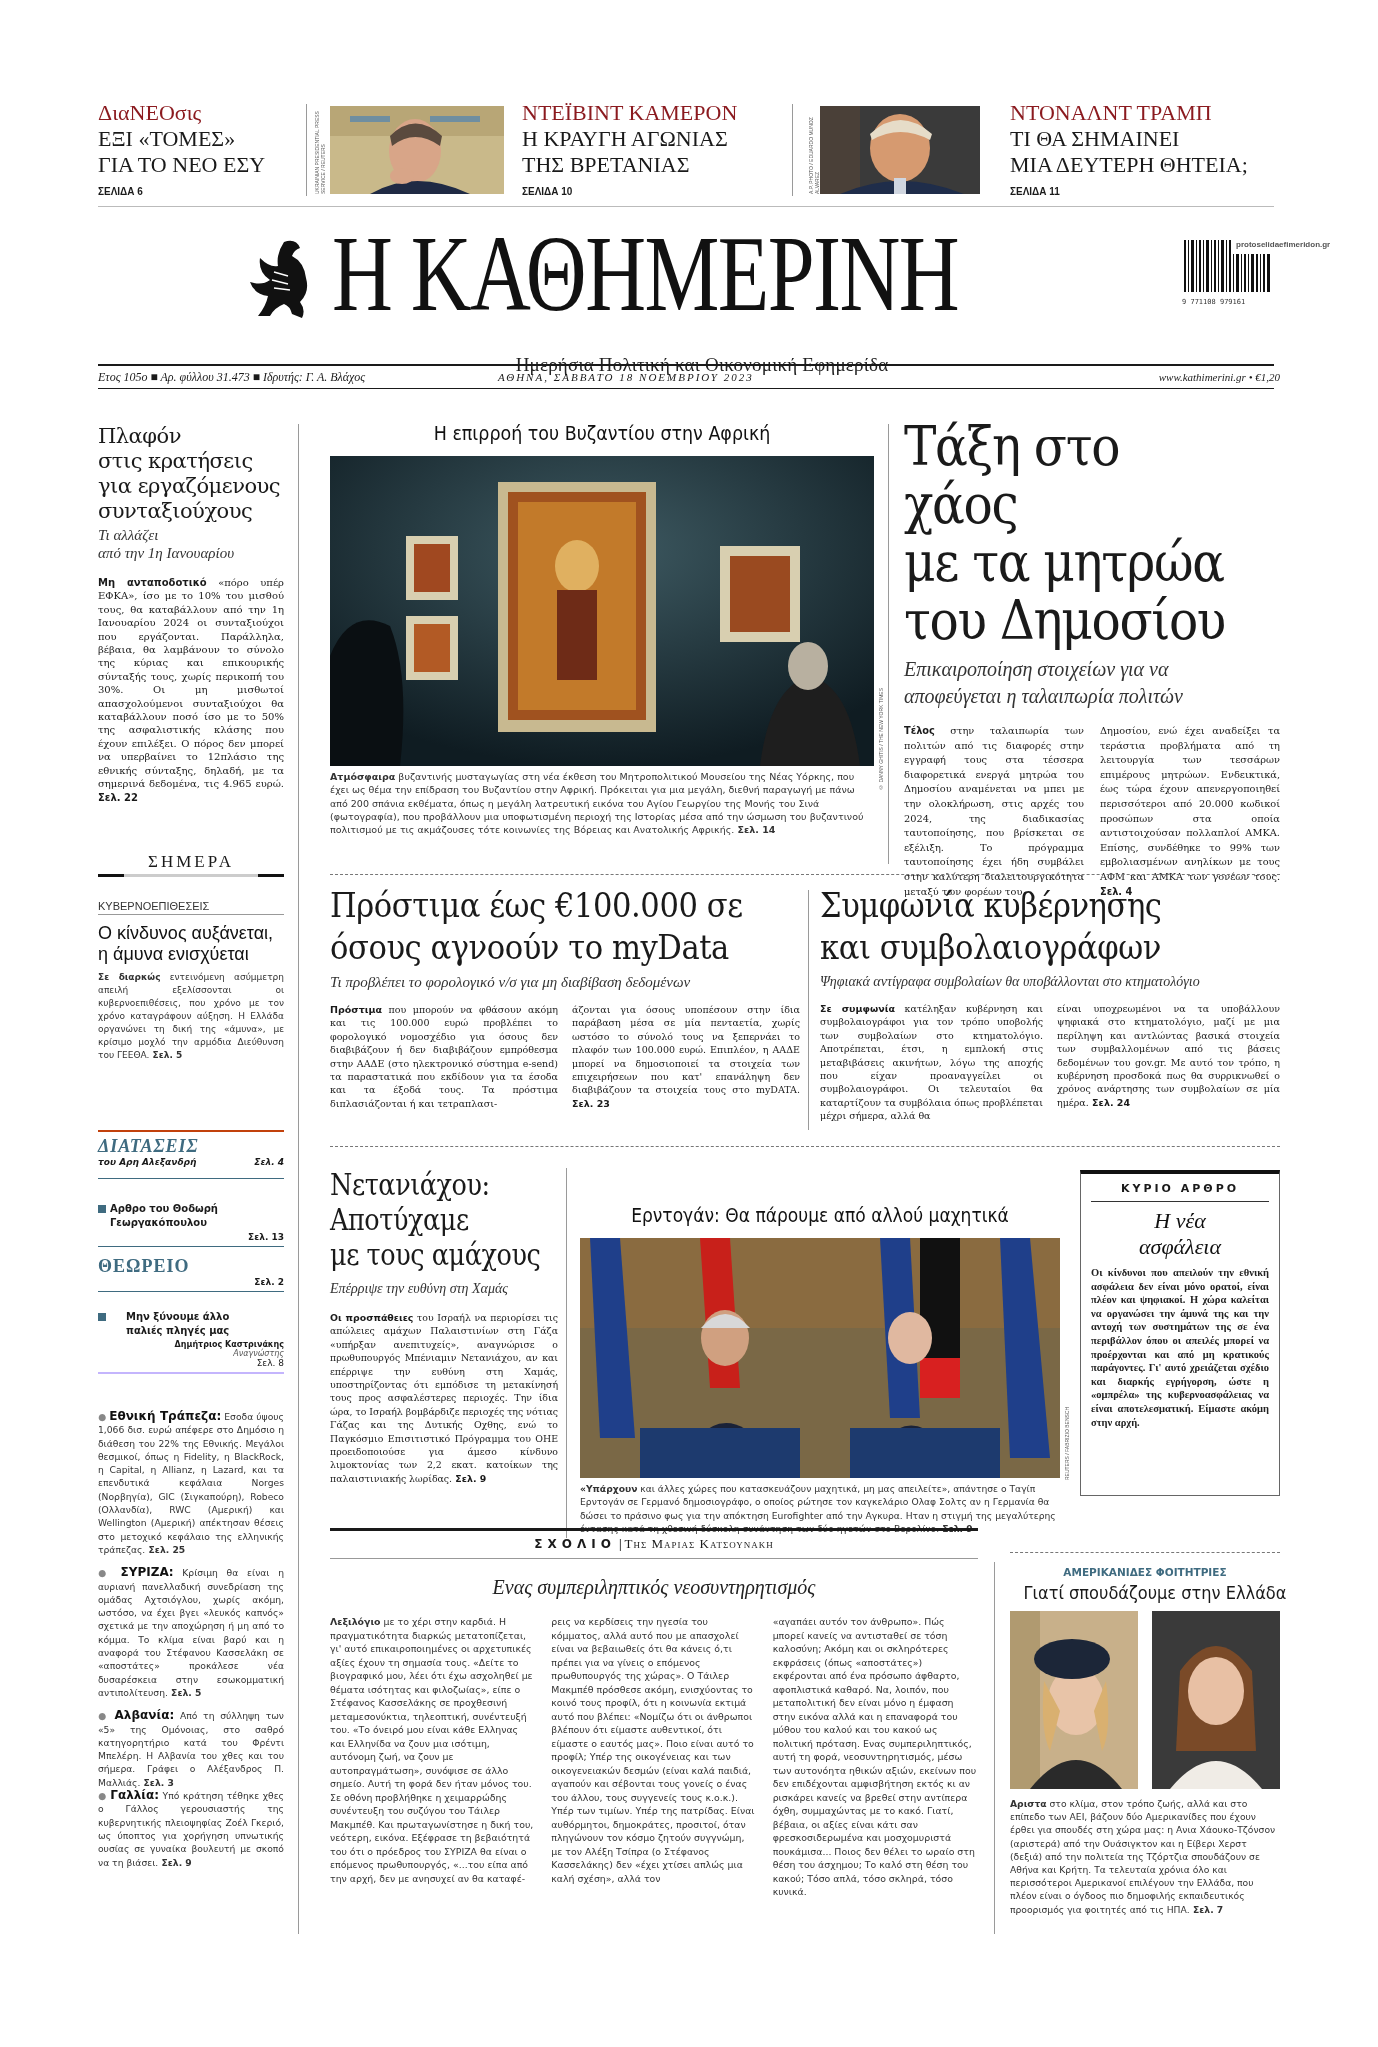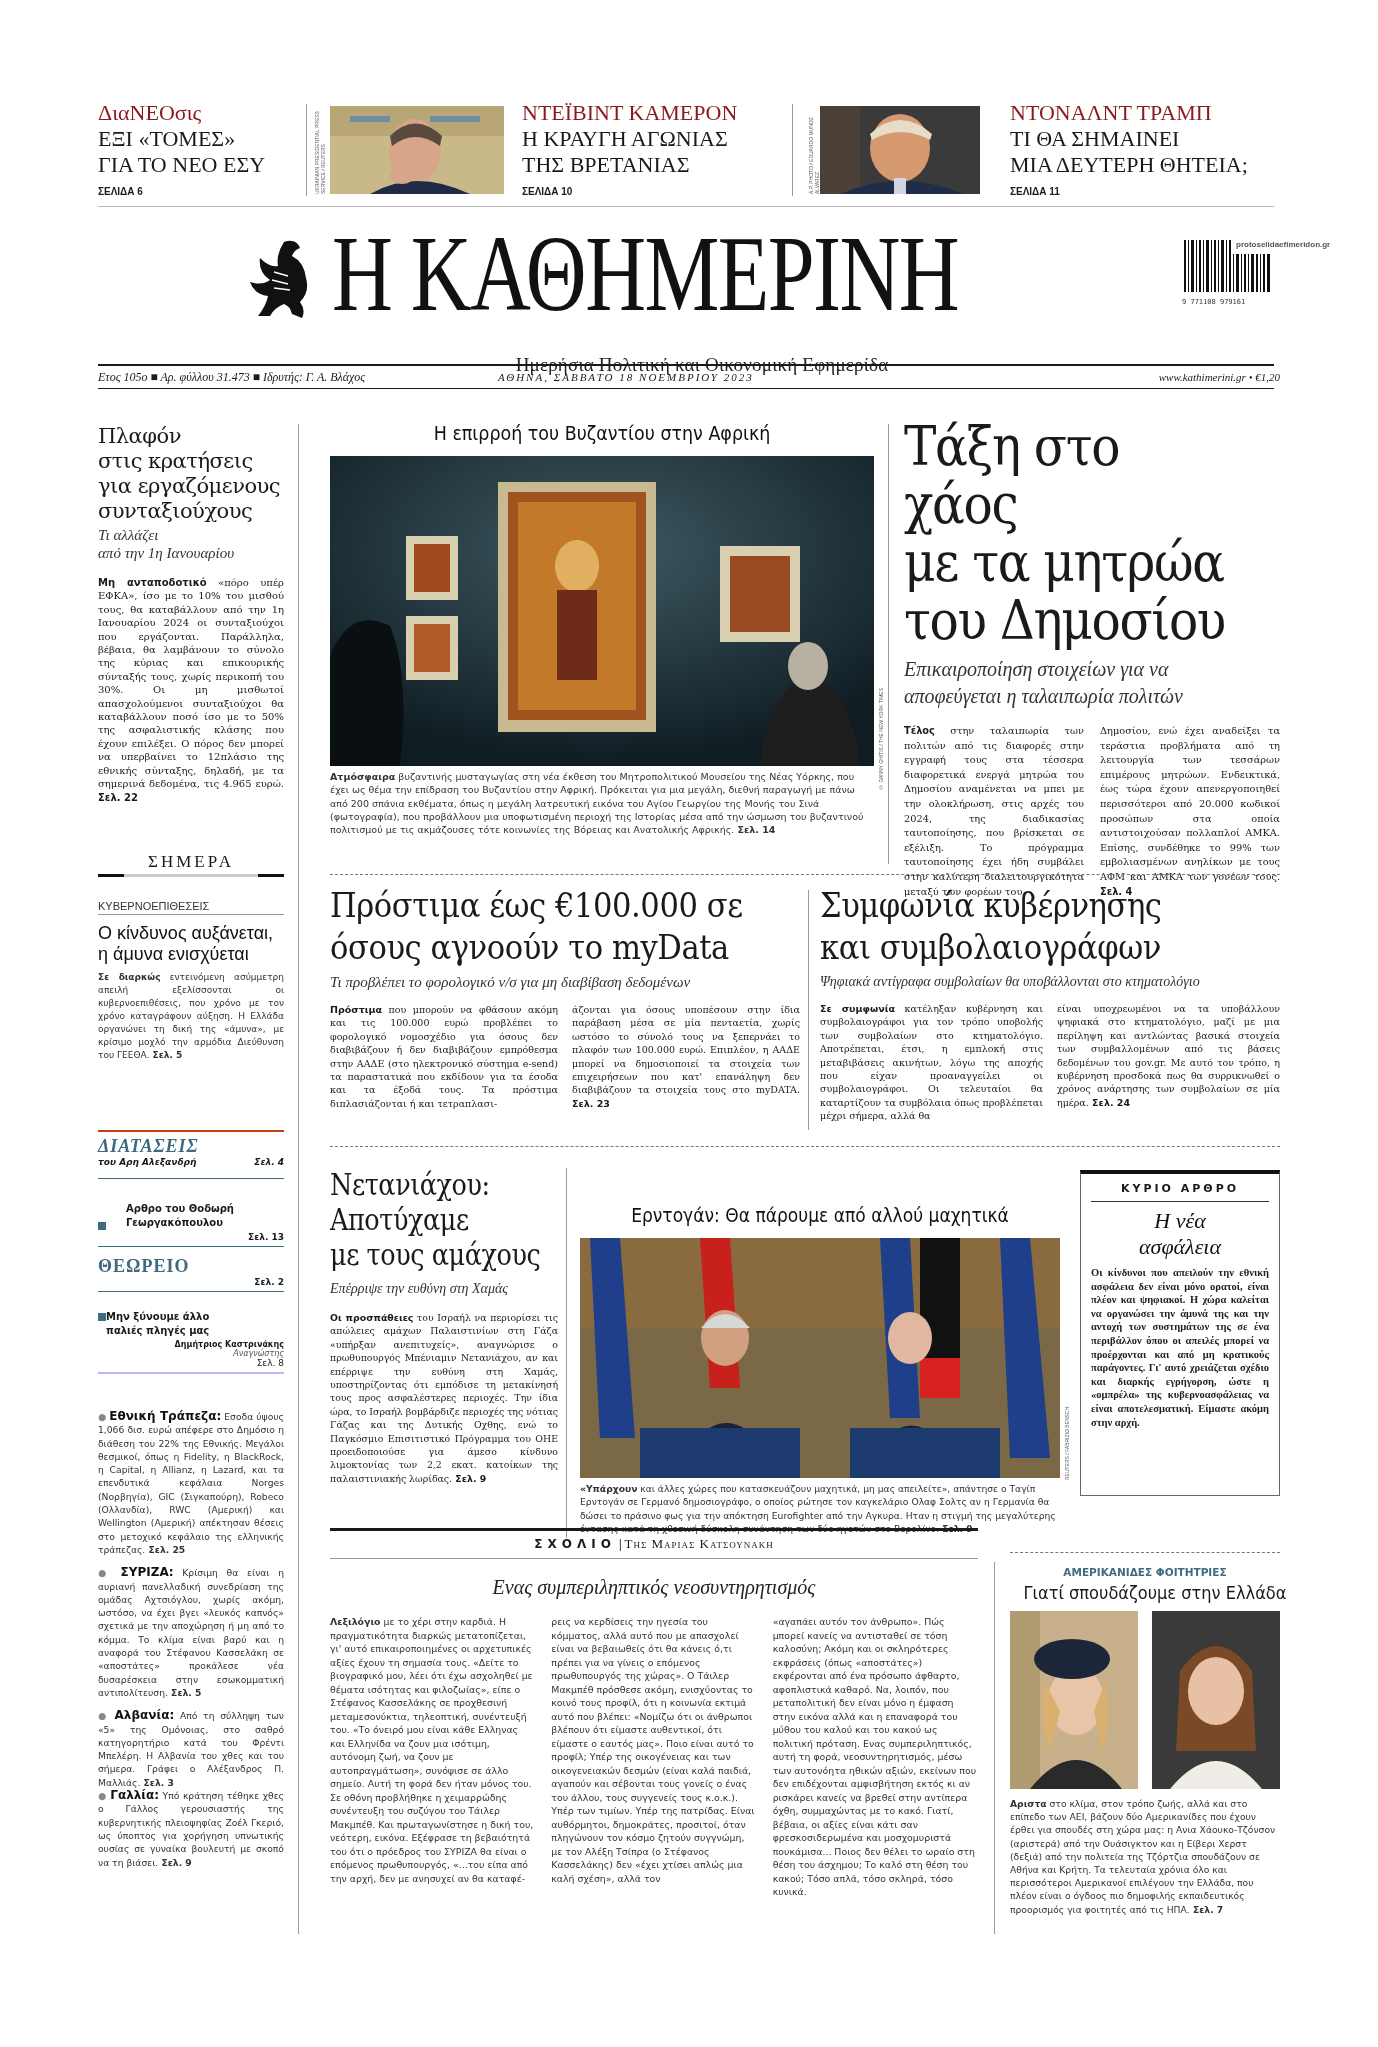--- a/index.html
+++ b/index.html
@@ -161,37 +161,37 @@
 
 <div class="box-section" style="top:1130px; border-top:2px solid #c2410c; padding-top:4px;font-style:italic;">
   <div class="serif teal bold" style="font-size:18px; letter-spacing:1px;">ΔΙΑΤΑΣΕΙΣ</div>
   <div style="display:flex; justify-content:space-between; font-family:'DejaVu Sans', sans-serif; font-weight:bold; font-size:9px; padding-bottom:11px; border-bottom:1px solid #3f6b80;">
     <span>του Αρη Αλεξανδρή</span>
     <span>Σελ. 4</span>
   </div>
 </div>
 
 <div class="box-section" style="top:1202px;">
-  <div style="display:flex; gap:20px; font-family:'DejaVu Sans', sans-serif; font-weight:bold; font-size:10px; line-height:14px;align-items:flex-end;">
+  <div style="display:flex; gap:4px; font-family:'DejaVu Sans', sans-serif; font-weight:bold; font-size:10px; line-height:14px;">
     <span style="display:inline-block; width:8px; height:8px; background:#3f6b80; margin-top:3px; flex:none;"></span>
     <div>
       <div>Αρθρο του Θοδωρή</div>
       <div>Γεωργακόπουλου</div>
     </div>
   </div>
   <div style="text-align:right; font-family:'DejaVu Sans', sans-serif; font-weight:bold; font-size:9px; margin-top:2px; padding-bottom:4px; border-bottom:1px solid #3f6b80;">Σελ. 13</div>
 </div>
 
 <div class="box-section" style="top:1256px;">
   <div class="serif teal bold" style="font-size:18px; letter-spacing:1px;">ΘΕΩΡΕΙΟ</div>
   <div style="text-align:right; font-family:'DejaVu Sans', sans-serif; font-weight:bold; font-size:9px; padding-bottom:4px; border-bottom:1px solid #3f6b80;">Σελ. 2</div>
 </div>
 
 <div class="box-section" style="top:1310px;">
-  <div style="display:flex; gap:0; font-family:'DejaVu Sans', sans-serif; font-weight:bold; font-size:10px; line-height:14px;">
+  <div style="display:flex; gap:20px; font-family:'DejaVu Sans', sans-serif; font-weight:bold; font-size:10px; line-height:14px;">
     <span style="display:inline-block; width:8px; height:8px; background:#3f6b80; margin-top:3px; flex:none;"></span>
     <div>
       <div>Μην ξύνουμε άλλο</div>
       <div>παλιές πληγές μας</div>
     </div>
   </div>
   <div style="text-align:right; font-family:'DejaVu Sans', sans-serif; font-weight:bold; font-size:8px; margin-top:2px;">Δημήτριος Καστρινάκης</div>
   <div style="text-align:right; font-family:'DejaVu Sans', sans-serif; font-style:italic; font-size:8px; color:#555;">Αναγνώστης</div>
   <div style="text-align:right; font-family:'DejaVu Sans', sans-serif; font-weight:normal; font-size:9px; padding-bottom:4px; border-bottom:2px solid #c4b5fd;">Σελ. 8</div>
 </div>

